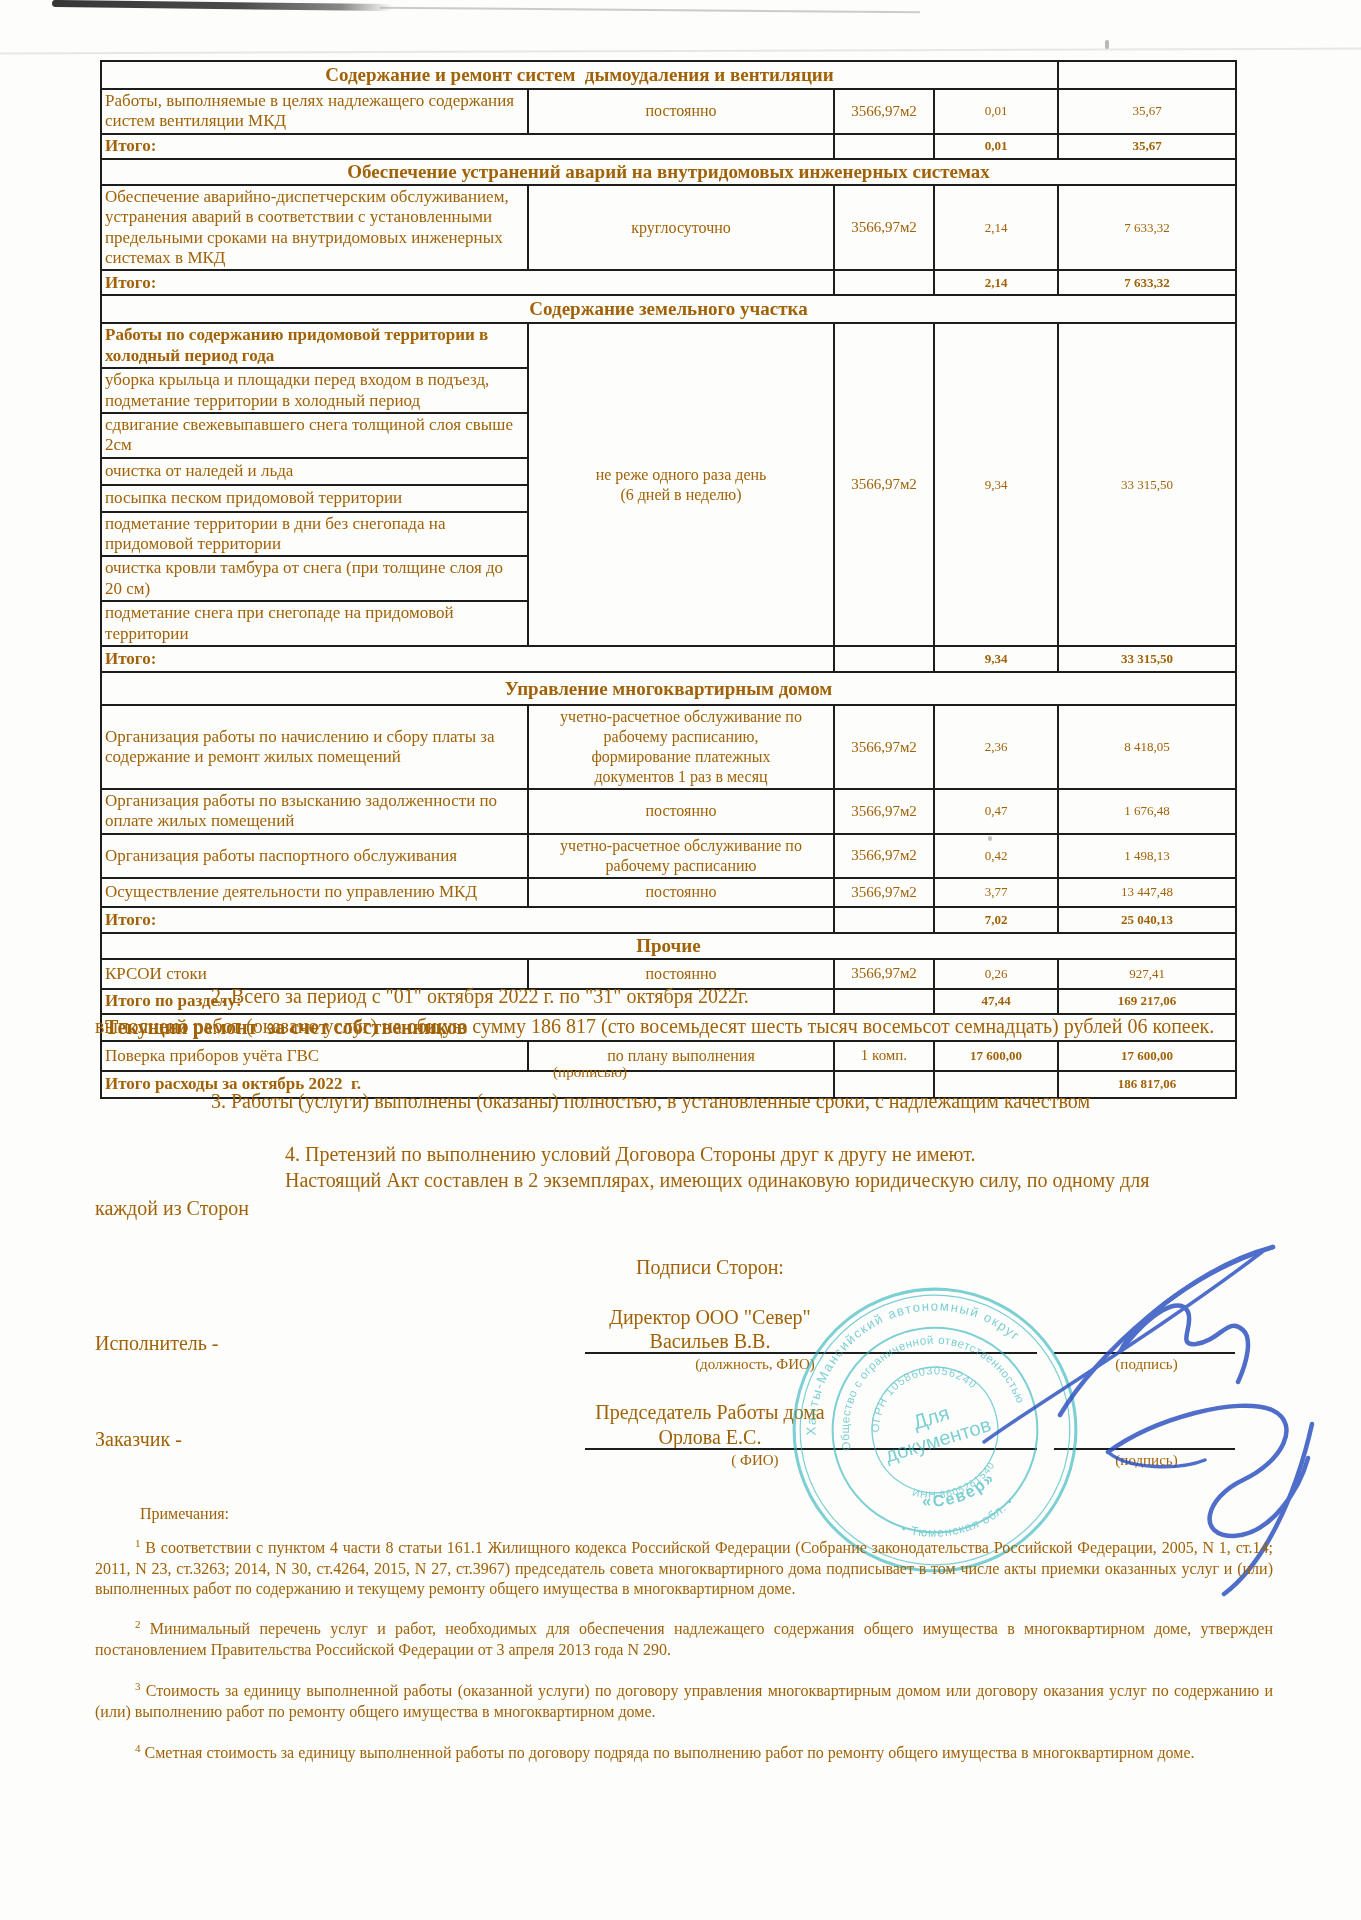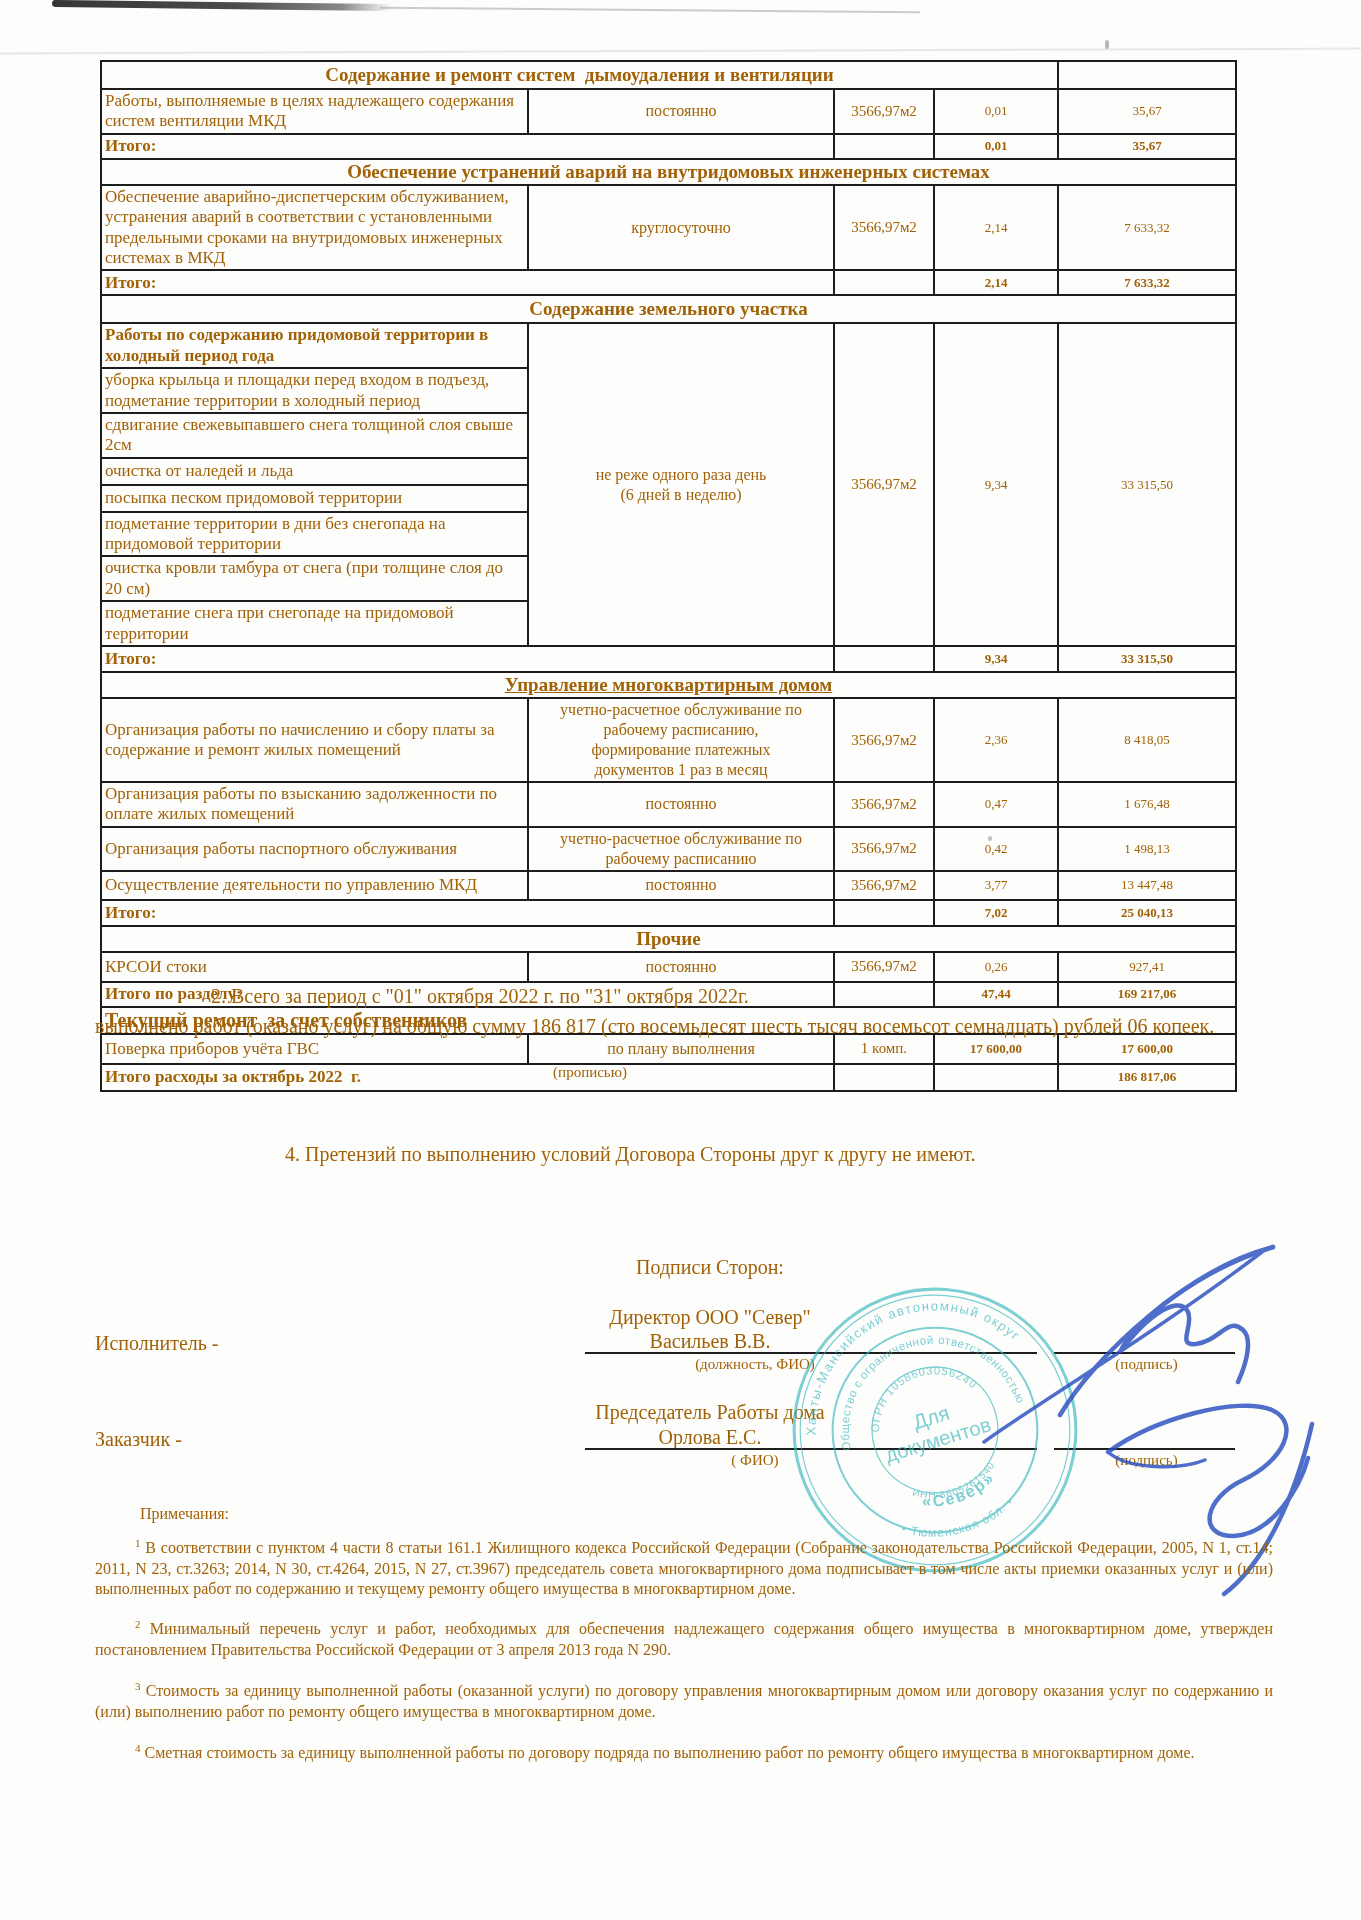--- a/index.html
+++ b/index.html
@@ -160,21 +160,21 @@
           </tr>
           <tr style="height: 27px;">
             <td class="c-desc">подметание снега при снегопаде на придомовой территории</td>
           </tr>
           <tr style="height: 26px;">
             <td class="tot-label" colspan="2">Итого:</td>
             <td class="c-vol"></td>
             <td class="c-rate b">9,34</td>
             <td class="c-amt b">33 315,50</td>
           </tr>
-          <tr style="height: 26px; text-decoration: underline;">
+          <tr style="height: 33px;">
             <td class="sec" colspan="5">Управление многоквартирным домом</td>
           </tr>
           <tr style="height: 76px;">
             <td class="c-desc">Организация работы по начислению и сбору платы за содержание и ремонт жилых помещений</td>
             <td class="c-freq">учетно-расчетное обслуживание по
 рабочему расписанию,
 формирование платежных
 документов 1 раз в месяц</td>
             <td class="c-vol vol-lowmid">3566,97м2</td>
             <td class="c-rate">2,36</td>
@@ -240,21 +240,23 @@
             <td class="c-rate b"></td>
             <td class="c-amt b">186 817,06</td>
           </tr>
         </tbody>
     </table>
   </div>
 
   <div class="abs para p2">2. Всего за период с "01" октября 2022 г. по "31" октября 2022г.</div>
   <div class="abs para p2sum">выполнено работ (оказано услуг) на общую сумму 186 817 (сто восемьдесят шесть тысяч восемьсот семнадцать) рублей 06 копеек.</div>
   <div class="abs propis">(прописью)</div>
+  <div class="abs para p3">3. Работы (услуги) выполнены (оказаны) полностью, в установленные сроки, с надлежащим качеством</div>
   <div class="abs para p4">4. Претензий по выполнению условий Договора Стороны друг к другу не имеют.</div>
+  <div class="abs para p5">Настоящий Акт составлен в 2 экземплярах, имеющих одинаковую юридическую силу, по одному для каждой из Сторон</div>
   <div class="abs sig-title">Подписи Сторон:</div>
 
   <div class="abs sigtext exec-role">Директор ООО "Север"</div>
   <div class="abs sigtext exec-label">Исполнитель -</div>
   <div class="abs sigtext exec-name">Васильев В.В.</div>
   <div class="abs sigline line-exec"></div>
   <div class="abs sigline line-exec-sign"></div>
   <div class="abs caption exec-caption">(должность, ФИО)</div>
   <div class="abs caption exec-sign-caption">(подпись)</div>
 

